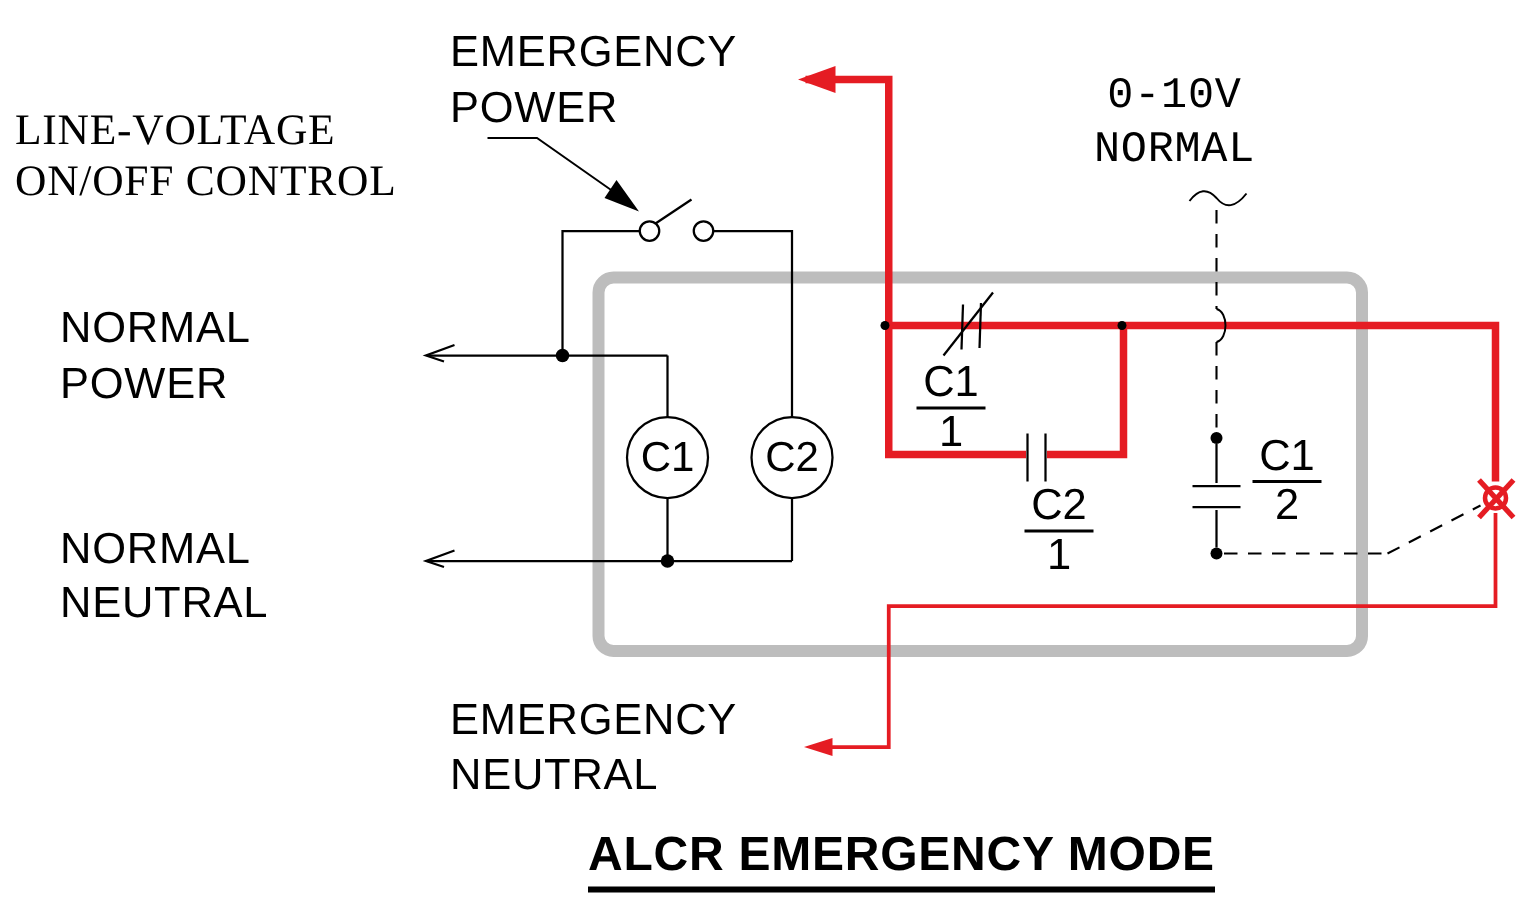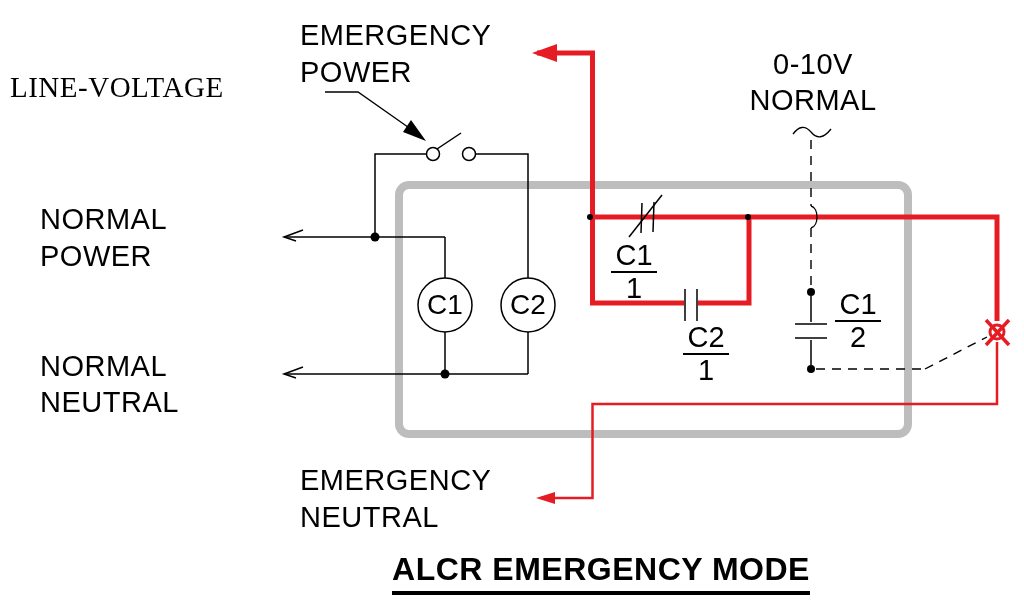--- a/index.html
+++ b/index.html
@@ -168,28 +168,29 @@
       <circle class="node" cx="445" cy="374" r="4.5"></circle>
       <circle class="node" cx="811" cy="292" r="4"></circle>
       <circle class="node" cx="811" cy="369" r="4"></circle>
       <circle class="node" cx="590" cy="217" r="3"></circle>
       <circle class="node" cx="748" cy="217" r="3"></circle>
     </g>
   </svg>
 
   <div class="label right" style="left:10px;top:70px;width:300px;line-height:34px;font-family:Liberation Serif, serif;">
     <div>LINE-VOLTAGE</div>
+    <div>ON/OFF CONTROL</div>
   </div>
 
   <div class="label right" style="left:300px;top:17px;width:227px;line-height:37px;">
     <div>EMERGENCY</div>
     <div>POWER</div>
   </div>
 
-  <div class="label center" style="left:713px;top:46px;width:200px;line-height:36px;">
+  <div class="label center" style="left:683px;top:46px;width:200px;line-height:36px;font-family:Liberation Mono, monospace;">
     <div>0-10V</div>
     <div>NORMAL</div>
   </div>
 
   <div class="label right" style="left:40px;top:201px;width:230px;line-height:37px;">
     <div>NORMAL</div>
     <div>POWER</div>
   </div>
 
   <div class="label right" style="left:40px;top:348px;width:232px;line-height:36px;">

